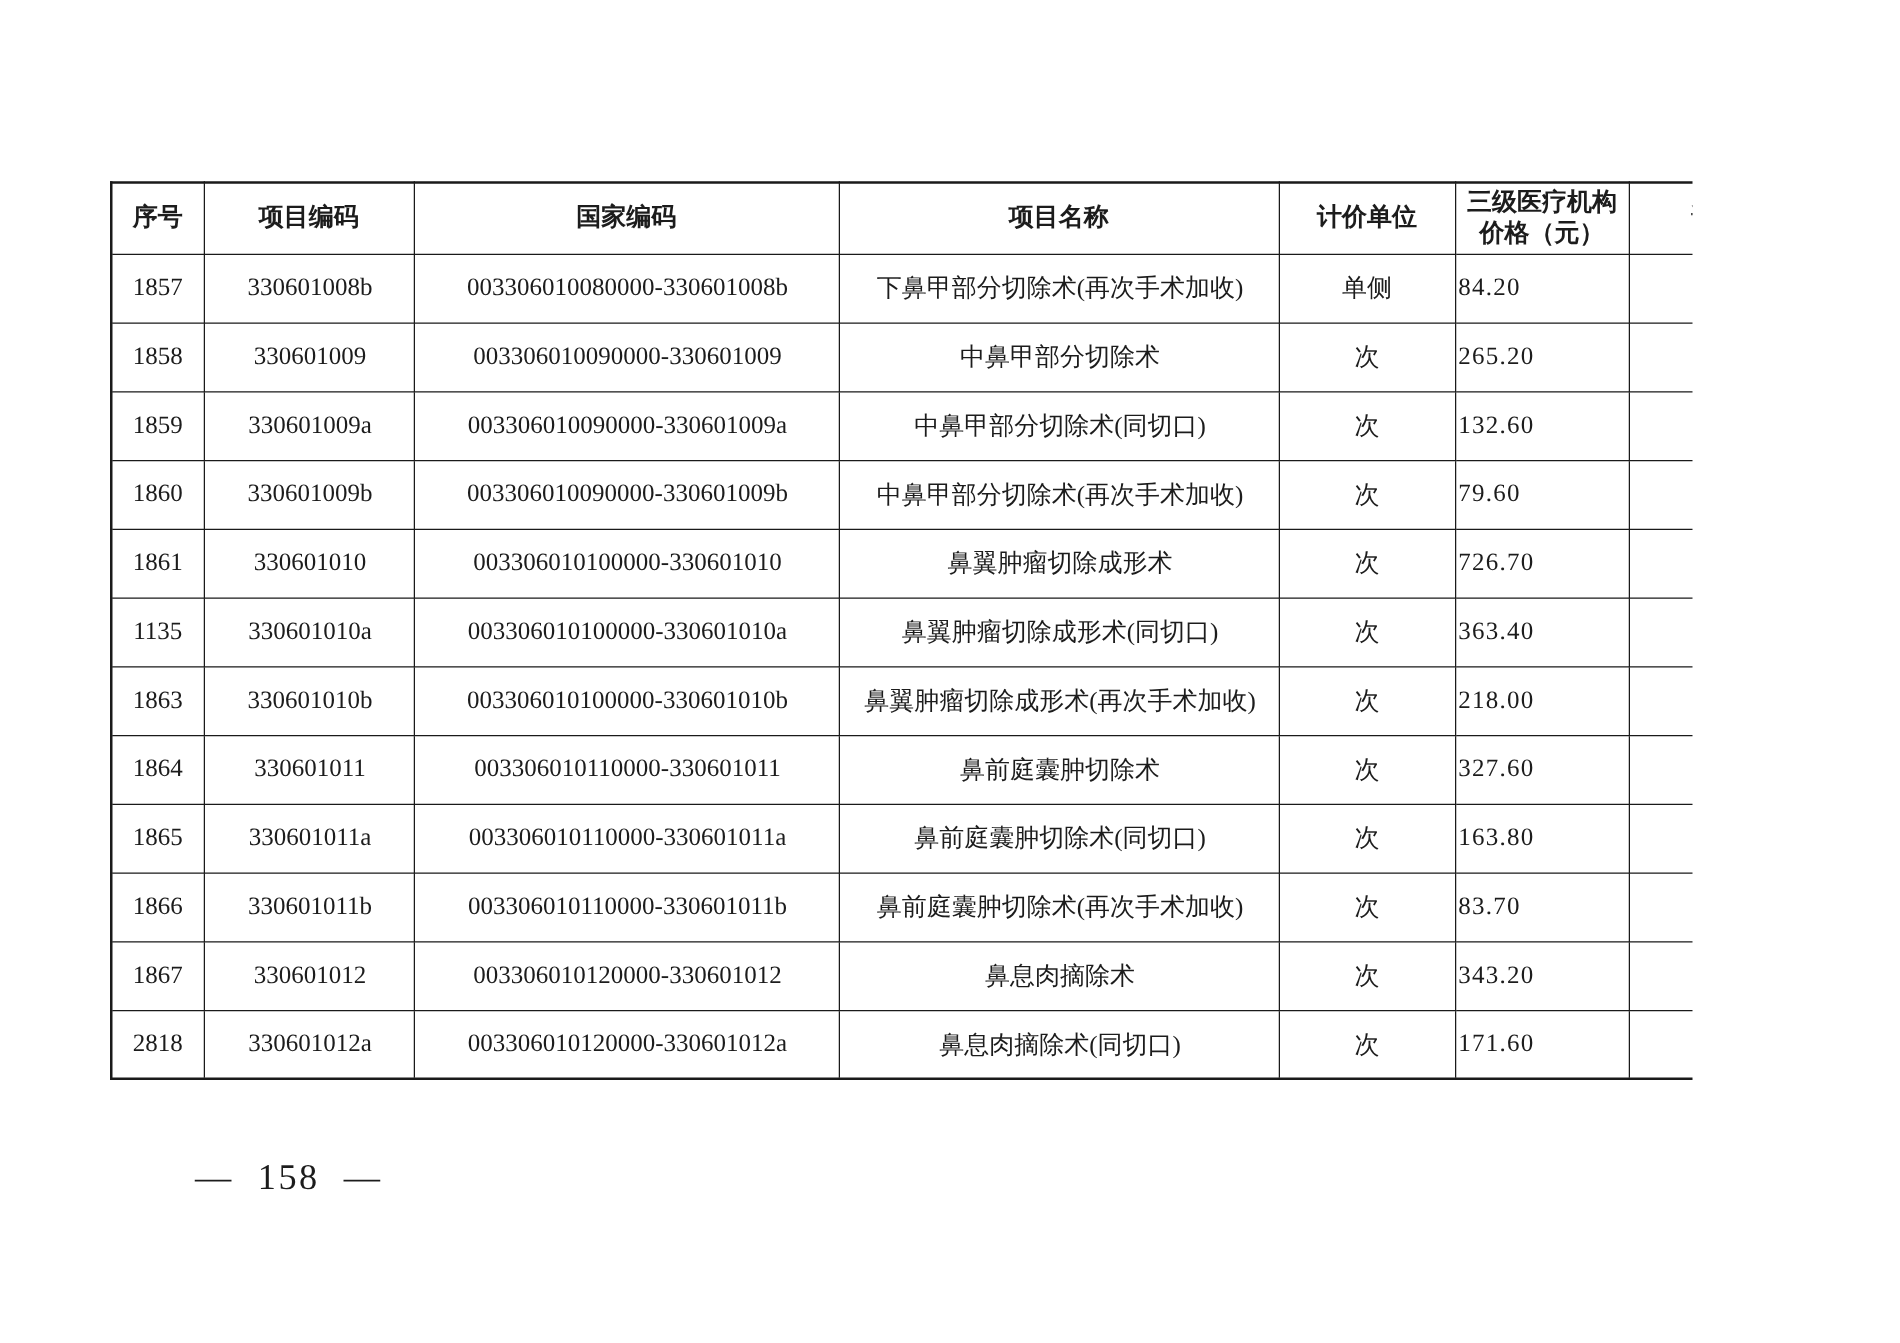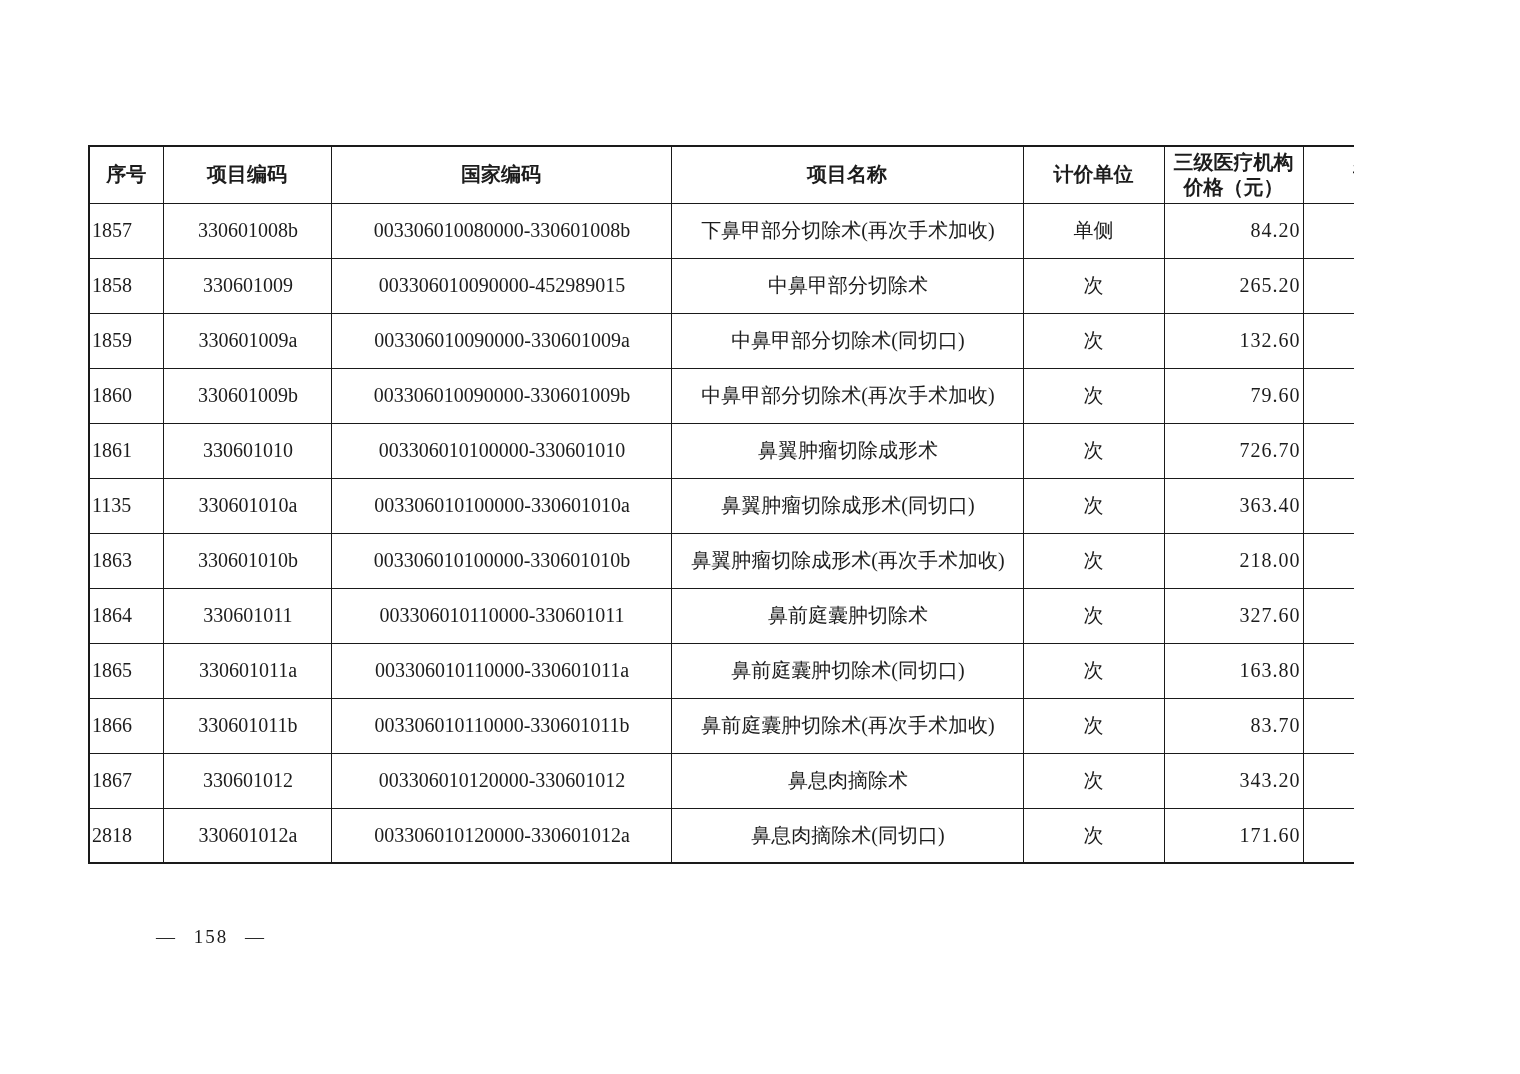--- a/index.html
+++ b/index.html
@@ -41,32 +41,32 @@
     white-space: pre-line;
     line-height: 1.25;
     padding: 0 2px;
   }
   .price-table tbody td {
     height: 55px;
     font-size: 20px;
     vertical-align: middle;
     padding: 0 2px;
   }
-  .c-seq   { }
+  .c-seq   { text-align: center; }
   .c-item_code,
   .c-national_code,
   .c-item_name { text-align: center; padding-left: 4px !important; }
   .c-unit  { text-align: center; }
-  .c-price { text-align: right; letter-spacing: 1px; }
+  .c-price { text-align: left; letter-spacing: 1px; }
   .c-note  { text-align: center; }
   .footer-page-number {
     position: absolute;
     left: 156px;
     top: 926px;
-    font-size: 19px;
+    font-size: 29px;
     letter-spacing: 2px;
     word-spacing: 10px;
     color: #1c1c1c;
     font-family: "Liberation Serif", "DejaVu Serif", serif;
   }
 </style>
 </head>
 <body>
 
 <div class="page">
@@ -99,21 +99,21 @@
           <td class="c-item_code">330601008b</td>
           <td class="c-national_code">003306010080000-330601008b</td>
           <td class="c-item_name">下鼻甲部分切除术(再次手术加收)</td>
           <td class="c-unit">单侧</td>
           <td class="c-price">84.20</td>
           <td class="c-note"></td>
         </tr>
         <tr>
           <td class="c-seq">1858</td>
           <td class="c-item_code">330601009</td>
-          <td class="c-national_code">003306010090000-452989015</td>
+          <td class="c-national_code">003306010090000-330601009</td>
           <td class="c-item_name">中鼻甲部分切除术</td>
           <td class="c-unit">次</td>
           <td class="c-price">265.20</td>
           <td class="c-note"></td>
         </tr>
         <tr>
           <td class="c-seq">1859</td>
           <td class="c-item_code">330601009a</td>
           <td class="c-national_code">003306010090000-330601009a</td>
           <td class="c-item_name">中鼻甲部分切除术(同切口)</td>

